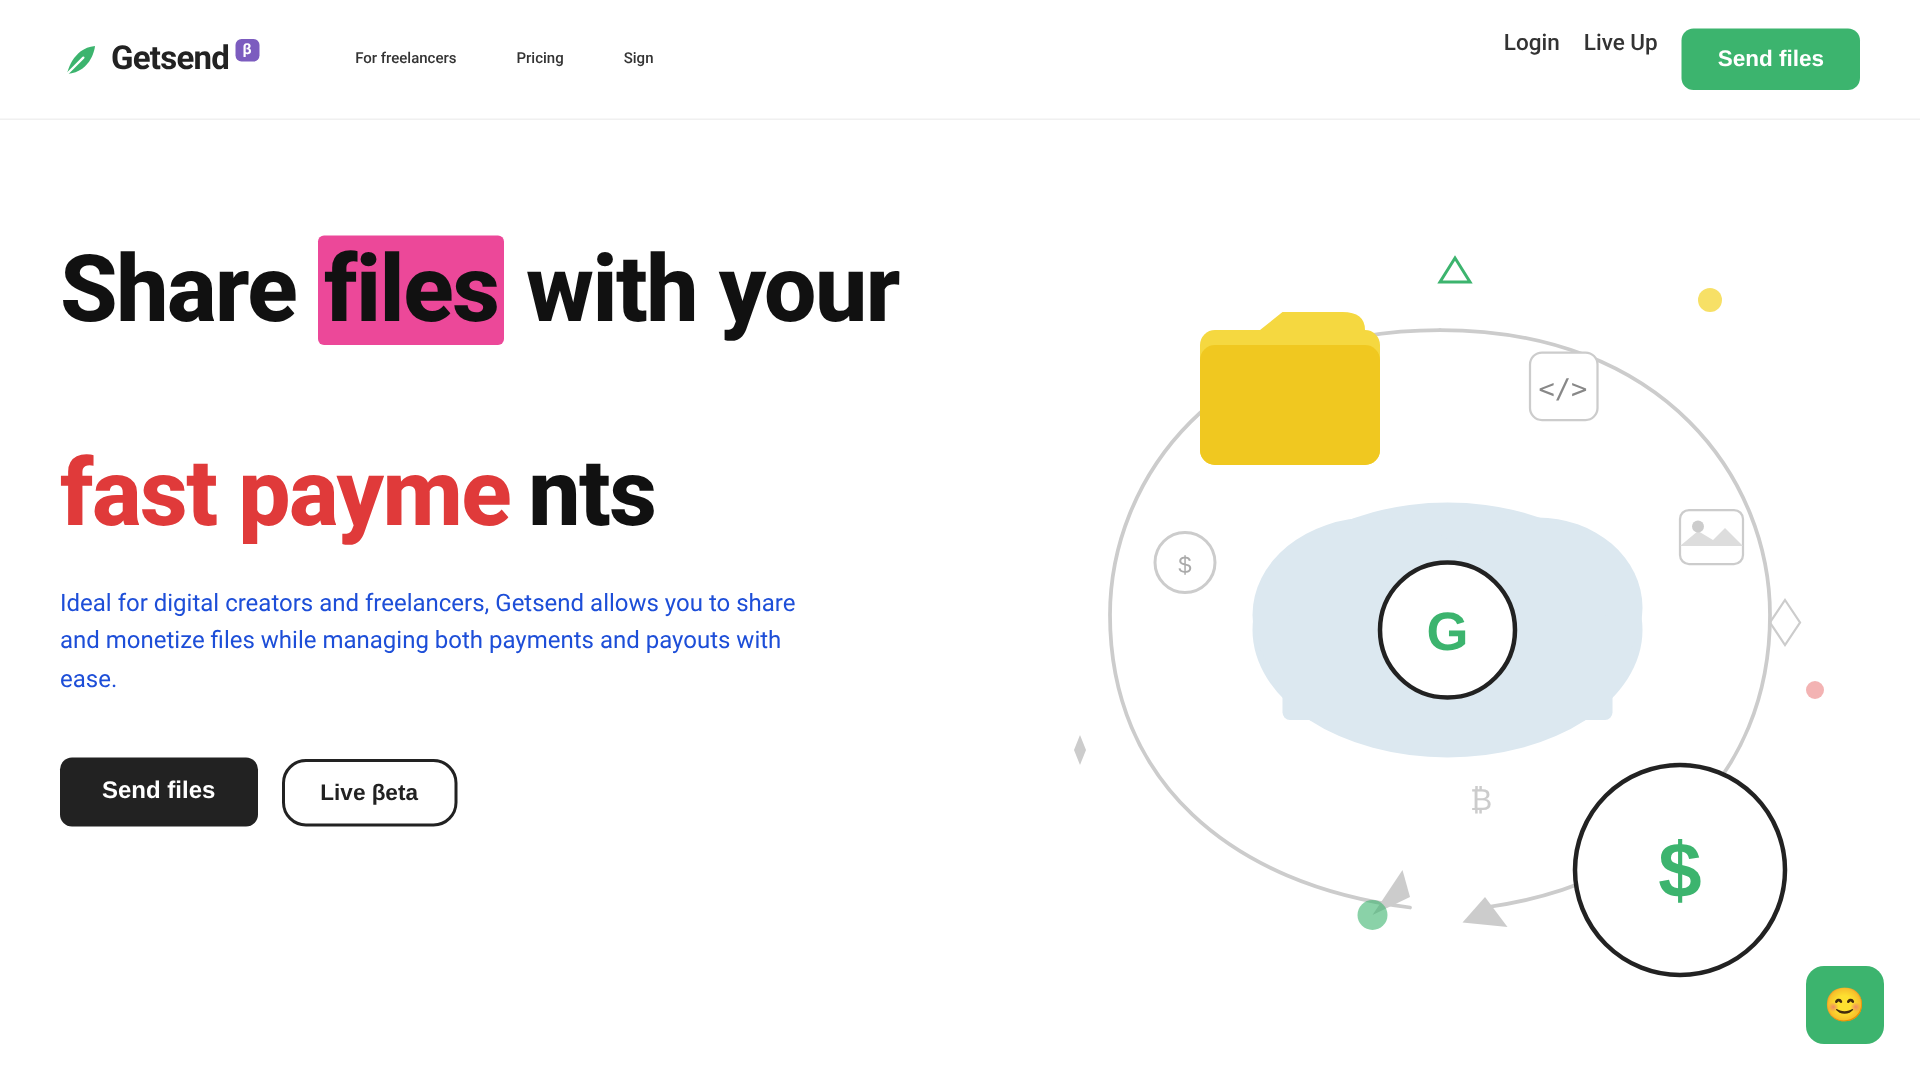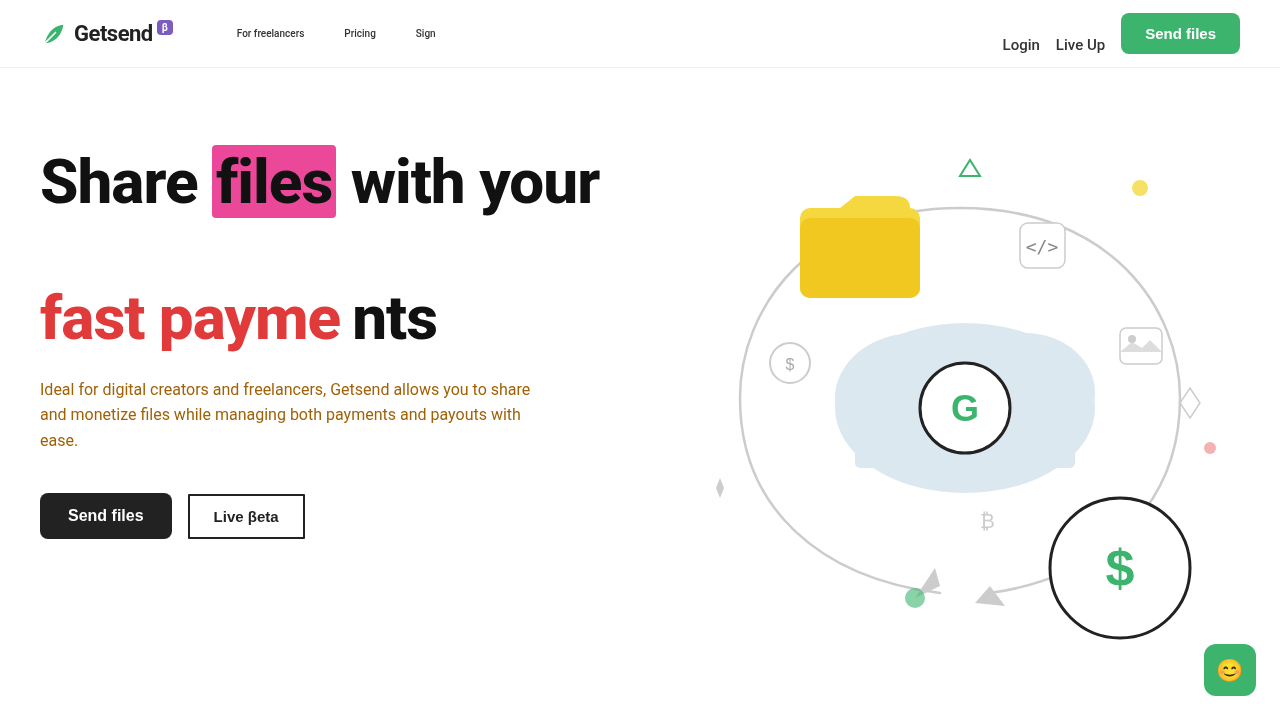--- a/index.html
+++ b/index.html
@@ -10,21 +10,21 @@
       height: 720px;
       overflow: hidden;
       position: relative;
     }
 
     
     nav {
       display: flex;
       align-items: center;
       padding: 0 40px;
-      height: 68px;
+      height: 80px;
       border-bottom: 1px solid #f0f0f0;
       position: relative;
       z-index: 10;
     }
     .logo-area {
       display: flex;
       align-items: center;
       margin-right: 48px;
       text-decoration: none;
     }
@@ -60,21 +60,21 @@
     .nav-link {
       padding: 8px 16px;
       font-size: 10px;
       color: #333;
       text-decoration: none;
       font-weight: 500;
       cursor: pointer;
     }
     .nav-right {
       display: flex;
-      align-items: flex-end;
+      align-items: flex-start;
       gap: 16px;
     }
     .nav-login, .nav-signup {
       font-size: 15px;
       font-weight: 500;
       color: #333;
       text-decoration: none;
       cursor: pointer;
     }
     .nav-send-btn {
@@ -127,21 +127,21 @@
       font-weight: 800;
       margin-top: 46px;
     }
     .fast-dark {
       color: #111;
       font-weight: 800;
       margin-left: 12px;
     }
     .hero-desc {
       font-size: 16px;
-      color: #a16207;
+      color: #1d4ed8;
       line-height: 1.6;
       margin-bottom: 40px;
       max-width: 520px;
     }
     .hero-buttons {
       display: flex;
       align-items: center;
       gap: 16px;
     }
     .btn-send {
@@ -152,21 +152,21 @@
       border-radius: 8px;
       font-size: 16px;
       font-weight: 600;
       cursor: pointer;
     }
     .btn-beta {
       border: 2px solid #222;
       background: #fff;
       color: #222;
       padding: 12px 24px;
-      border-radius: 1px;
+      border-radius: 16px;
       font-size: 15px;
       font-weight: 600;
       cursor: pointer;
     }
 
     
     .hero-right {
       flex: 1;
       position: relative;
       height: 100%;

